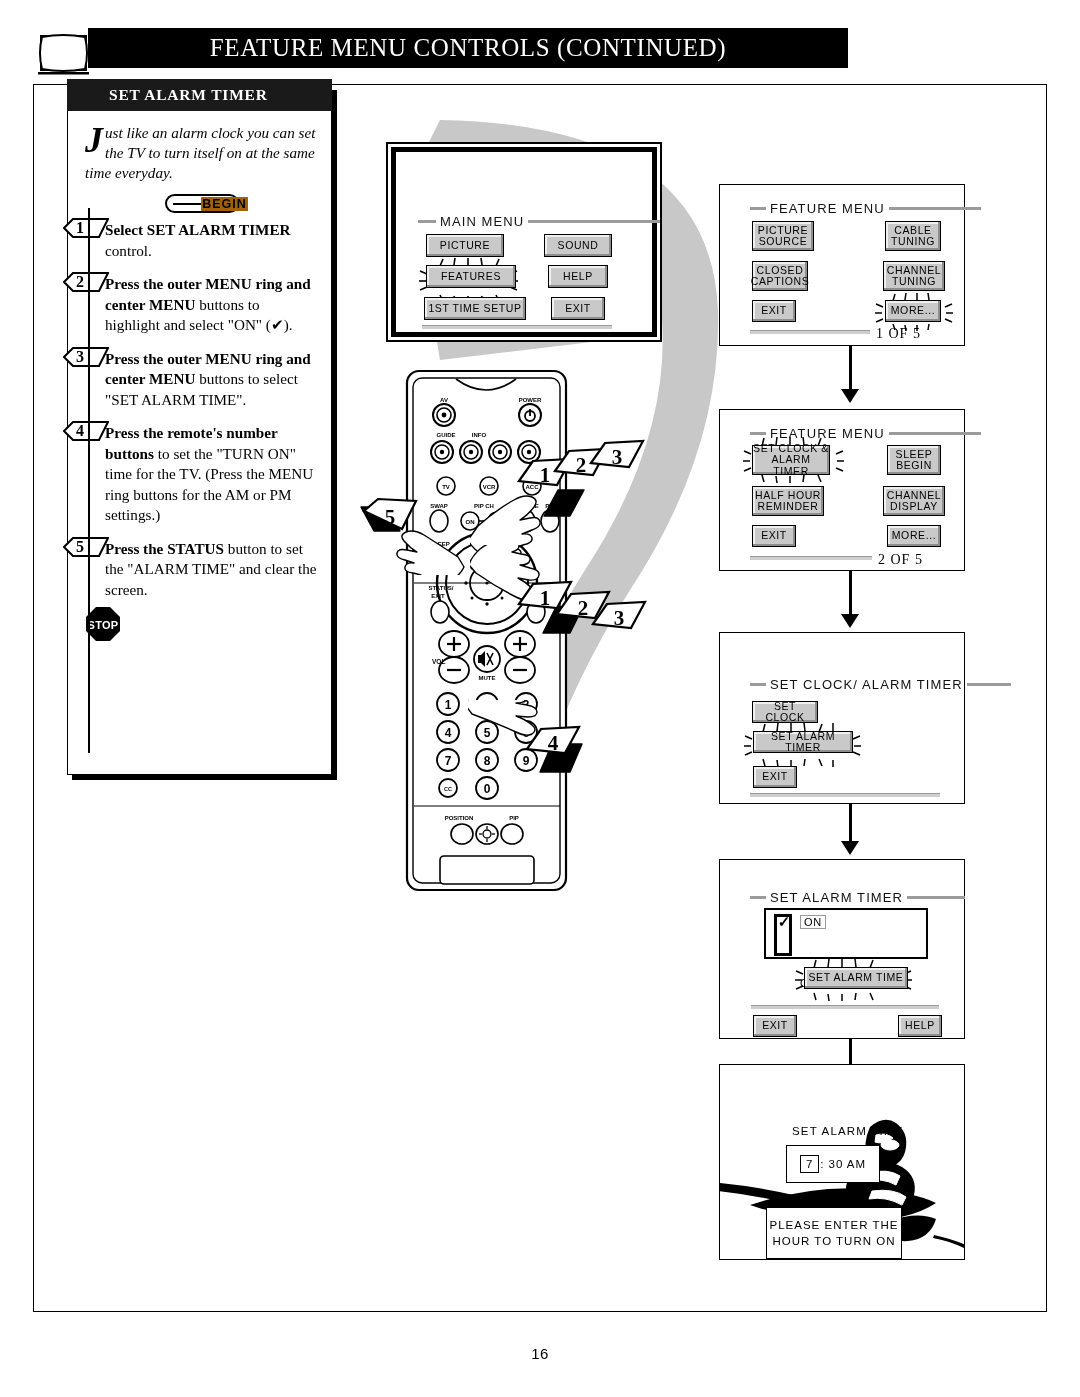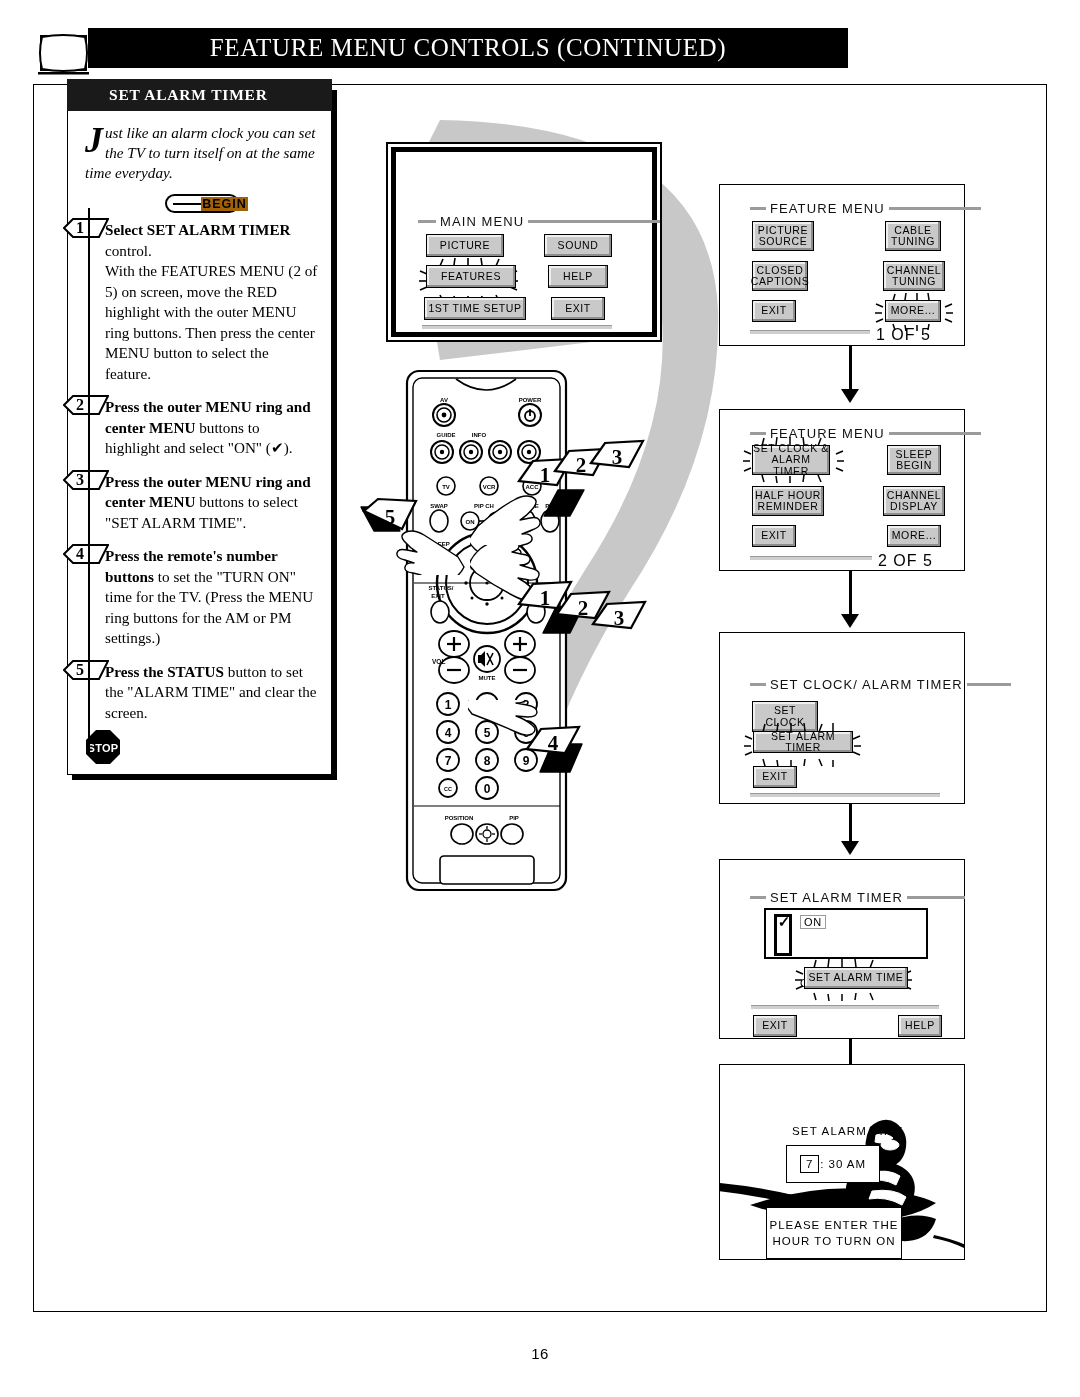--- a/index.html
+++ b/index.html
@@ -141,21 +141,21 @@
     display:flex; align-items:center; justify-content:center; text-align:center;
     line-height:11.5px;
     box-shadow: inset -2px -2px 0 #8e8e8e, inset 2px 2px 0 #efefef;
   }
   .osd-btn .l2{ display:block; }
 
   .osd-bar{
     position:absolute; height:4px; background:#cfcfcf; border-top:1px solid #9a9a9a;
   }
   .ofnote{
-    position:absolute; font-family:Liberation Sans, sans-serif; font-size:16px;
+    position:absolute; font-family:Liberation Serif, serif; font-size:14px;
     letter-spacing:1px;
   }
 
   
   .rays{ position:absolute; pointer-events:none; }
 
   
   .arrow-v{ position:absolute; width:3px; background:#000; }
   .arrow-head{
     position:absolute; width:0; height:0;
@@ -217,21 +217,20 @@
   
   <div class="step">
     <div class="step-num">
       <svg class="diamond" viewBox="0 0 46 20">
           <path d="M1 10 L10 1 L45 1 L36 19 L10 19 Z" fill="#fff" stroke="#000" stroke-width="2"></path>
         </svg>
       <div class="numtxt">1</div>
     </div>
     <p><span class="b">Select SET ALARM TIMER</span><span> control.</span></p>
   </div>
-  <p class="cont">With the FEATURES MENU (2 of 5) on screen, move the RED highlight with the outer MENU ring buttons. Then press the center MENU button to select the feature.</p>
 
   
   <div class="step" style="margin-top:13px;">
     <div class="step-num">
       <svg class="diamond" viewBox="0 0 46 20">
           <path d="M1 10 L10 1 L45 1 L36 19 L10 19 Z" fill="#fff" stroke="#000" stroke-width="2"></path>
         </svg>
       <div class="numtxt">2</div>
     </div>
     <p><span class="b">Press the outer MENU ring and center MENU</span><span> buttons to highlight and select "ON" (✔).</span></p>
@@ -470,21 +469,21 @@
 <div class="arrow-v" style="left:849px; top:571px; height:46px;"></div>
 <div class="arrow-head" style="left:841px; top:614px;"></div>
 
 <div class="panel" style="left:719px; top:632px; width:246px; height:172px;">
   <div class="osd-title" style="left:30px; top:44px;">
     <span class="rule" style="width:16px;"></span>
     <span>SET CLOCK/ ALARM TIMER</span>
     <span class="rule" style="width:44px;"></span>
   </div>
 
-  <div class="osd-btn" style="left:32px; top:68px; width:66px; height:31px;">
+  <div class="osd-btn" style="left:32px; top:68px; width:66px; height:22px;">
     <span>SET CLOCK</span>
   </div>
 
   <svg class="rays" style="left:23px; top:90px; width:124px; height:44px;" viewBox="0 0 124 44">
     <g stroke="#000" stroke-width="1.5">
       <line x1="20" y1="9" x2="22" y2="1"></line>
         <line x1="34" y1="8" x2="35" y2="0"></line>
       <line x1="48" y1="8" x2="48" y2="0"></line>
         <line x1="62" y1="8" x2="61" y2="0"></line>
       <line x1="76" y1="9" x2="79" y2="1"></line>

